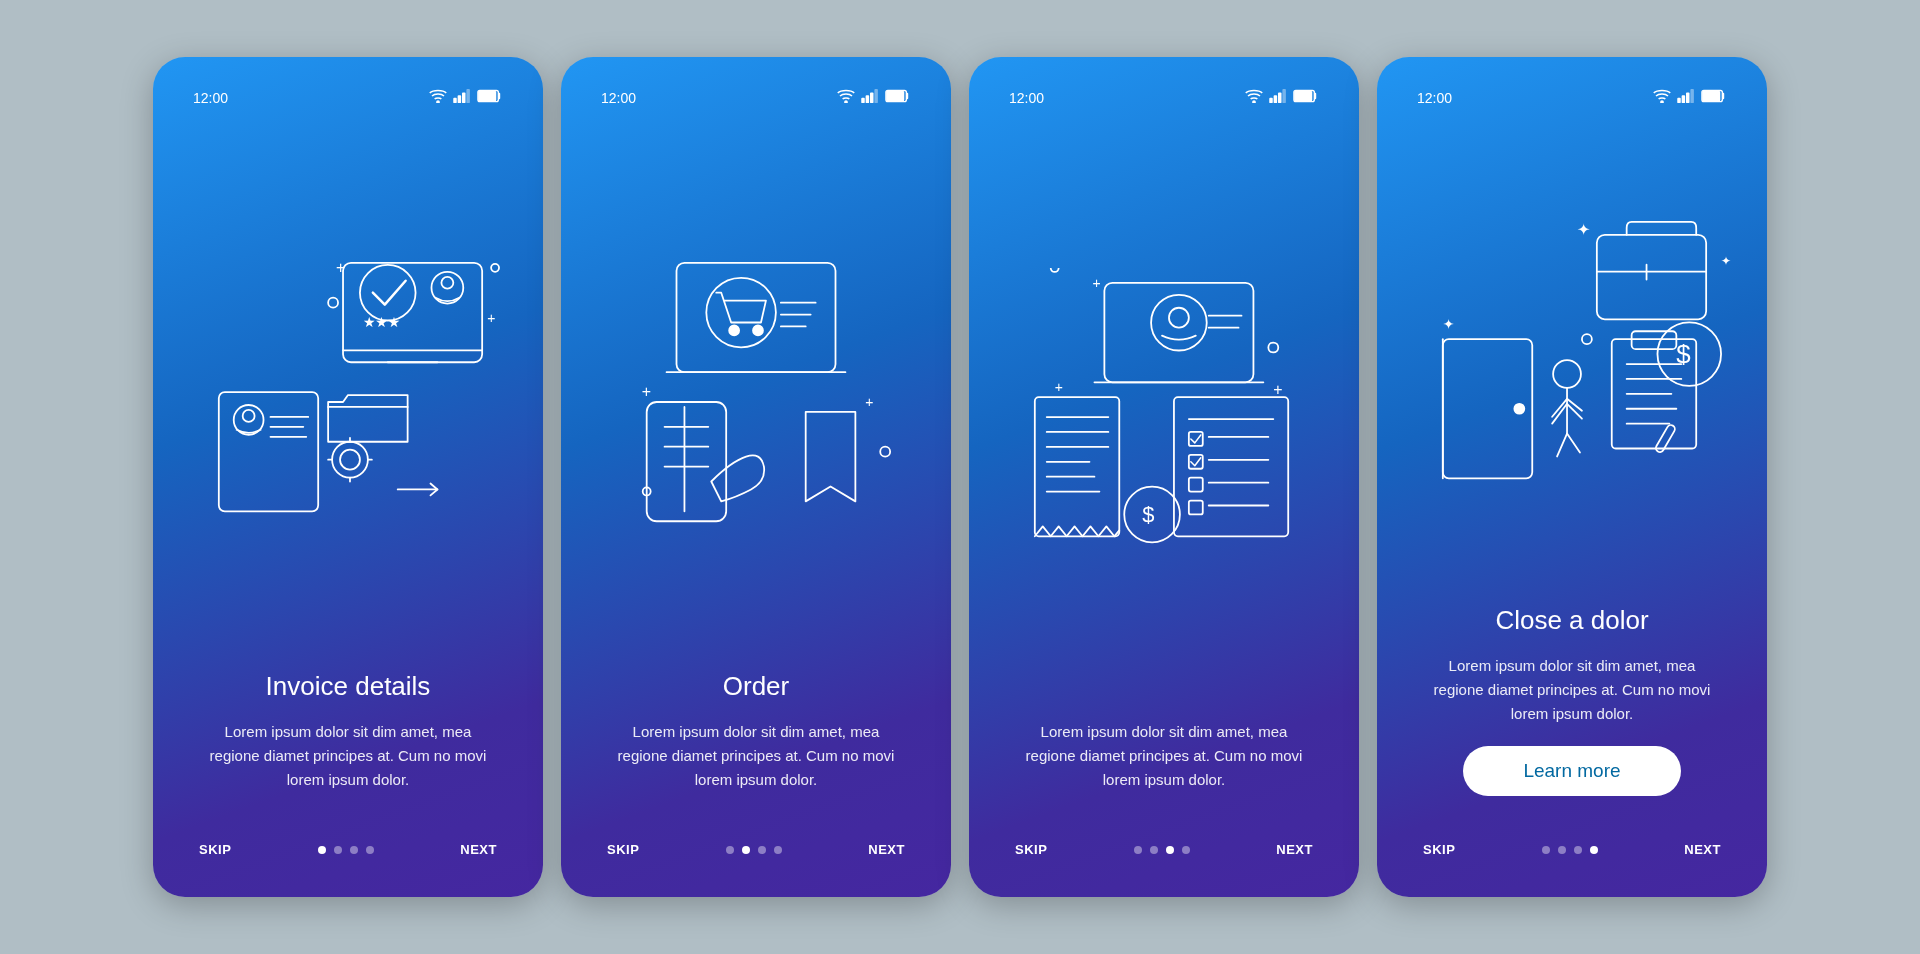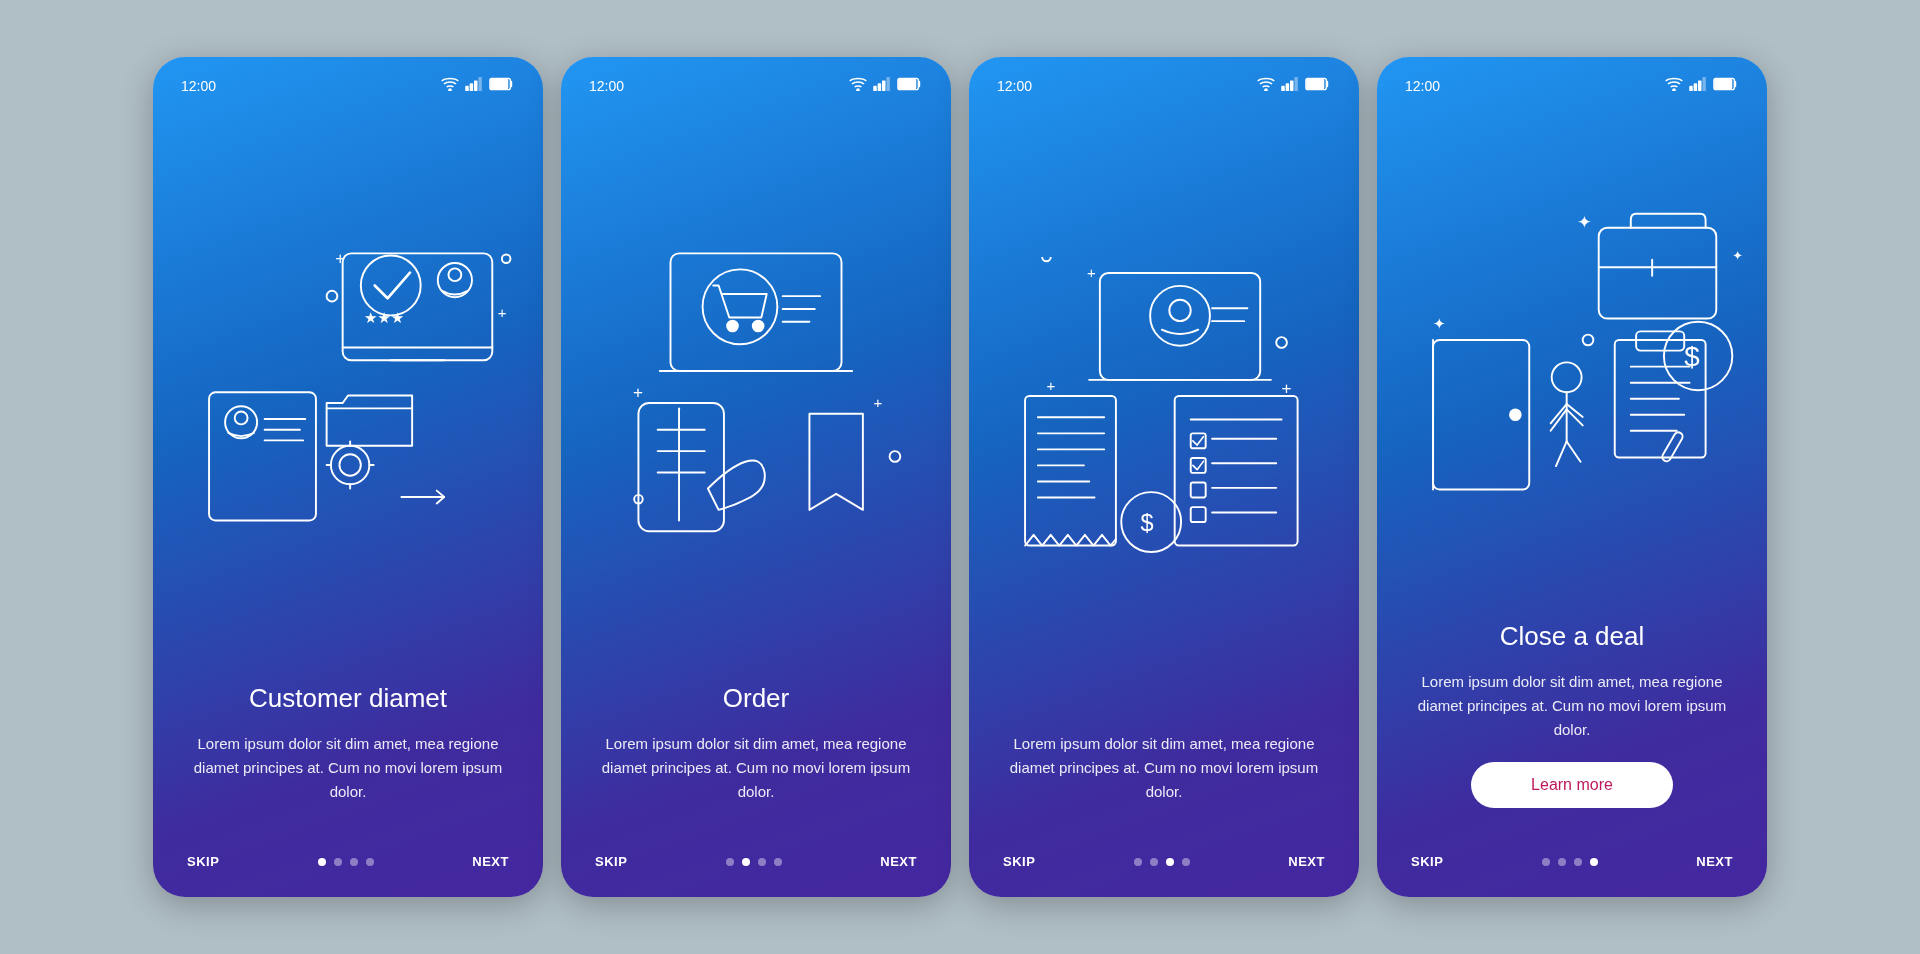--- a/index.html
+++ b/index.html
@@ -21,21 +21,21 @@
     }
 
     .phone-screen {
       width: 390px;
       height: 840px;
       border-radius: 32px;
       background: linear-gradient(160deg, #2196f3 0%, #1565c0 40%, #3f2b9e 80%, #4527a0 100%);
       display: flex;
       flex-direction: column;
       align-items: center;
-      padding: 4px;
+      padding: 16px;
       overflow: hidden;
       box-shadow: 0 8px 32px rgba(0,0,0,0.25);
     }
 
     .status-bar {
       width: 100%;
       display: flex;
       justify-content: space-between;
       align-items: center;
       padding: 16px 24px 8px;
@@ -85,25 +85,25 @@
 
     .screen-description {
       font-size: 15px;
       line-height: 1.6;
       color: rgba(255,255,255,0.9);
       margin-bottom: 20px;
     }
 
     .learn-more-btn {
       background: white;
-      color: #be185d;
+      color: #0369a1;
       border: none;
       border-radius: 30px;
       padding: 14px 60px;
-      font-size: 16px;
+      font-size: 19px;
       cursor: pointer;
       margin-bottom: 16px;
       font-weight: 400;
     }
 
     .nav-area {
       width: 100%;
       display: flex;
       justify-content: space-between;
       align-items: center;
@@ -209,21 +209,21 @@
         <line x1="162" y1="236" x2="162" y2="240"></line>
         <line x1="140" y1="218" x2="144" y2="218"></line>
         <line x1="180" y1="218" x2="184" y2="218"></line>
 
         <line x1="210" y1="248" x2="250" y2="248"></line>
         <polyline points="243,242 250,248 243,254"></polyline>
       </svg>
     </div>
 
     <div class="content-area">
-      <div class="screen-title">Customer diamet</div>
+      <div class="screen-title">Invoice details</div>
       <div class="screen-description">Lorem ipsum dolor sit dim amet, mea regione diamet principes at. Cum no movi lorem ipsum dolor.</div>
     </div>
 
     <div class="nav-area">
       <span class="nav-skip">SKIP</span>
       <div class="dots">
         <div class="dot active"></div>
         <div class="dot"></div>
         <div class="dot"></div>
         <div class="dot"></div>
@@ -471,21 +471,21 @@
         <rect x="258" y="215" width="8" height="30" rx="4" transform="rotate(30 258 215)"></rect>
 
         <text x="165" y="25" font-size="16" fill="white" stroke="none">✦</text>
         <text x="310" y="55" font-size="12" fill="white" stroke="none">✦</text>
         <text x="30" y="120" font-size="14" fill="white" stroke="none">✦</text>
         <circle cx="175" cy="130" r="5" fill="none"></circle>
       </svg>
     </div>
 
     <div class="content-area">
-      <div class="screen-title">Close a deal</div>
+      <div class="screen-title">Close a dolor</div>
       <div class="screen-description">Lorem ipsum dolor sit dim amet, mea regione diamet principes at. Cum no movi lorem ipsum dolor.</div>
       <button class="learn-more-btn">Learn more</button>
     </div>
 
     <div class="nav-area">
       <span class="nav-skip">SKIP</span>
       <div class="dots">
         <div class="dot"></div>
         <div class="dot"></div>
         <div class="dot"></div>

